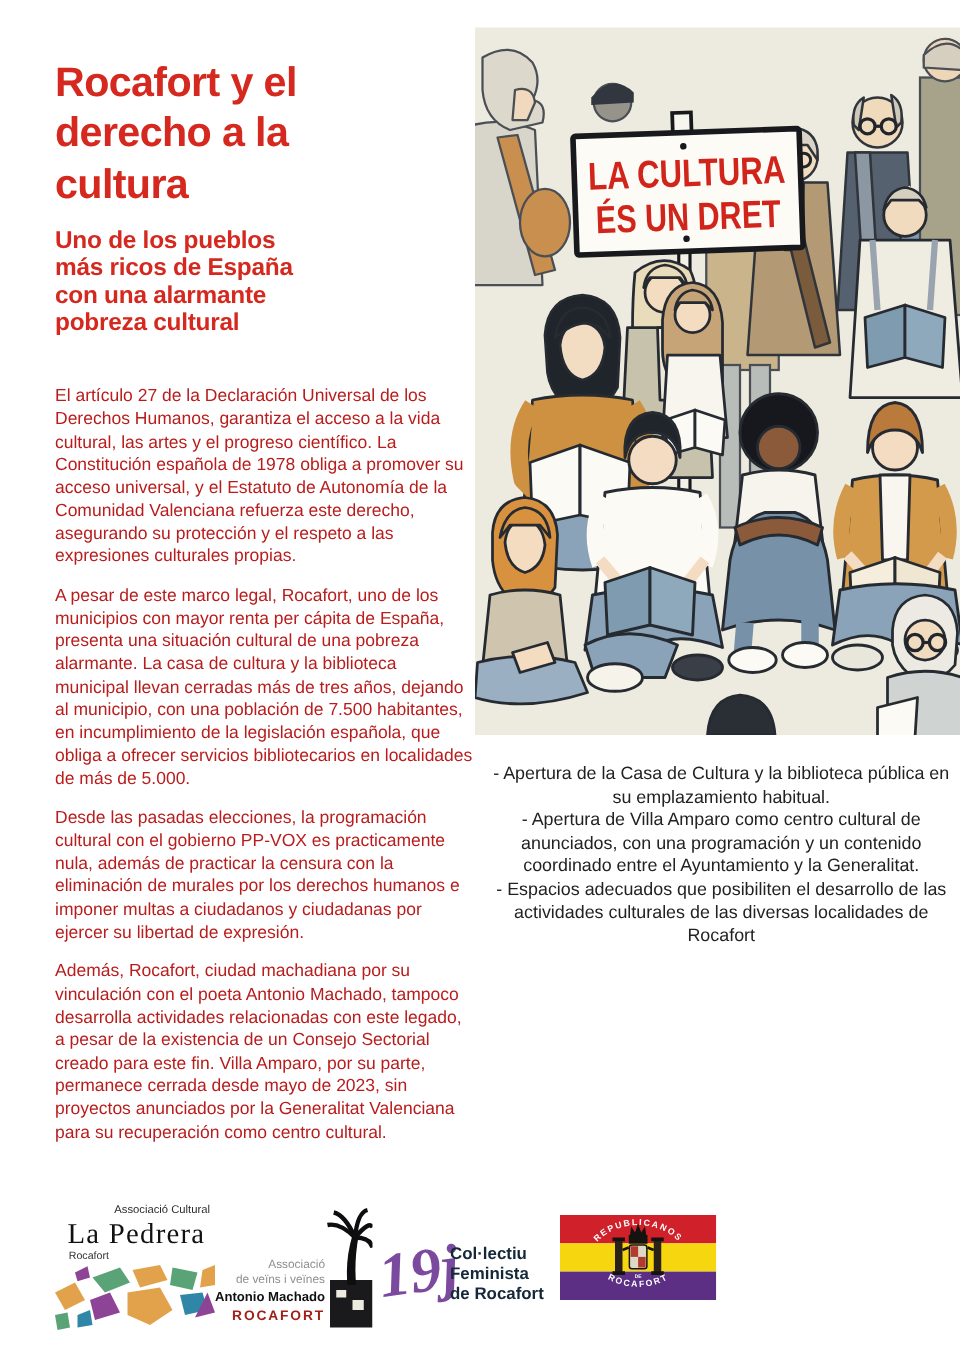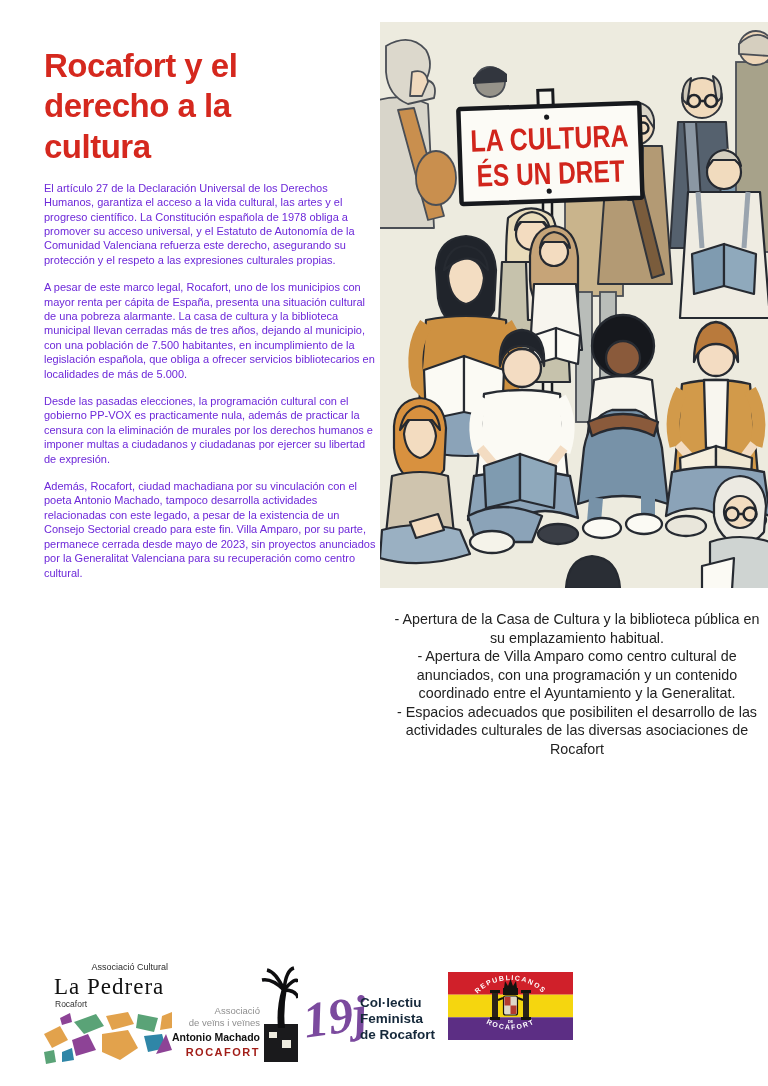--- a/index.html
+++ b/index.html
@@ -11,21 +11,21 @@
   .headline {
     margin:0 0 14px 0; width:255px;
     font-size:33px; line-height:1.22; font-weight:bold; letter-spacing:-0.5px;
     color:#d5281e;
   }
   .subheadline {
     margin:0 0 38px 0; width:206px;
     font-size:19.5px; line-height:1.13; font-weight:bold; letter-spacing:-0.2px;
     color:#d5281e;
   }
-  .body-par { margin:0 0 13px 0; font-size:11px; line-height:1.31; color:#6d28d9; }
+  .body-par { margin:0 0 13px 0; font-size:14px; line-height:1.31; color:#b91c1c; }
   .illustration {
     position:absolute; left:380px; top:16px; width:388px; height:572px;
   }
   .right-col { position:absolute; left:394px; top:610px; width:366px; }
   .demands-heading { margin:0 0 26px 0; font-size:14.5px; line-height:1.26; font-weight:bold; color:#111111; }
   .demand-item { font-size:14.3px; line-height:1.3; color:#222222;text-align:center; }
   .footer { position:absolute; left:0; top:940px; width:765px; height:146px; }
   .logo { position:absolute; }
   .logo-pedrera   { left:44px;  top:16px; }
   .logo-machado   { left:172px; top:22px; }
@@ -34,20 +34,21 @@
   svg text { font-family:"Liberation Sans", sans-serif; }
   svg .serif { font-family:"Liberation Serif", serif; }
 </style>
 </head>
 <body>
 
 <div class="page">
 
   <div class="left-col">
     <h1 class="headline">Rocafort y el derecho a la cultura</h1>
+    <h2 class="subheadline">Uno de los pueblos más ricos de España con una alarmante pobreza cultural</h2>
     <p class="body-par">El artículo 27 de la Declaración Universal de los Derechos Humanos, garantiza el acceso a la vida cultural, las artes y el progreso científico. La Constitución española de 1978 obliga a promover su acceso universal, y el Estatuto de Autonomía de la Comunidad Valenciana refuerza este derecho, asegurando su protección y el respeto a las expresiones culturales propias.</p>
     <p class="body-par">A pesar de este marco legal, Rocafort, uno de los municipios con mayor renta per cápita de España, presenta una situación cultural de una pobreza alarmante. La casa de cultura y la biblioteca municipal llevan cerradas más de tres años, dejando al municipio, con una población de 7.500 habitantes, en incumplimiento de la legislación española, que obliga a ofrecer servicios bibliotecarios en localidades de más de 5.000.</p>
     <p class="body-par">Desde las pasadas elecciones, la programación cultural con el gobierno PP-VOX es practicamente nula, además de practicar la censura con la eliminación de murales por los derechos humanos e imponer multas a ciudadanos y ciudadanas por ejercer su libertad de expresión.</p>
     <p class="body-par">Además, Rocafort, ciudad machadiana por su vinculación con el poeta Antonio Machado, tampoco desarrolla actividades relacionadas con este legado, a pesar de la existencia de un Consejo Sectorial creado para este fin. Villa Amparo, por su parte, permanece cerrada desde mayo de 2023, sin proyectos anunciados por la Generalitat Valenciana para su recuperación como centro cultural.</p>
   </div>
 
   <svg class="illustration" viewBox="0 0 388 572">
     <rect x="0" y="6" width="388" height="566" fill="#edebdf"></rect>
 
     <g stroke="#4a4e55" stroke-width="1.8" stroke-linejoin="round">
@@ -212,21 +213,21 @@
       <path d="M330,526 Q360,516 390,526 L390,574 330,574 Z" fill="#cfd4d2"></path>
       <path d="M322,550 L354,542 352,574 322,574 Z" fill="#fbfaf4"></path>
     </g>
 
     <path d="M186,572 Q188,542 212,540 Q238,542 240,572 Z" fill="#2a2e35" stroke="#262a31" stroke-width="2.2"></path>
   </svg>
 
   <div class="right-col">
     <div class="demand-item">- Apertura de la Casa de Cultura y la biblioteca pública en su emplazamiento habitual.</div>
     <div class="demand-item">- Apertura de Villa Amparo como centro cultural de anunciados, con una programación y un contenido coordinado entre el Ayuntamiento y la Generalitat.</div>
-    <div class="demand-item">- Espacios adecuados que posibiliten el desarrollo de las actividades culturales de las diversas asociaciones de Rocafort</div>
+    <div class="demand-item">- Espacios adecuados que posibiliten el desarrollo de las actividades culturales de las diversas localidades de Rocafort</div>
   </div>
 
   <div class="footer">
 
     <svg class="logo logo-pedrera" width="128" height="112" viewBox="0 0 128 112">
       <text x="124" y="14" text-anchor="end" font-size="9" fill="#2b2b2b">Associació Cultural</text>
       <text class="serif" x="10" y="38" font-size="23" letter-spacing="1" fill="#111111">La Pedrera</text>
       <text x="11" y="51" font-size="8.5" fill="#333333">Rocafort</text>
       <g>
         <polygon points="16,62 26,57 28,66 18,69" fill="#8d4396"></polygon>

